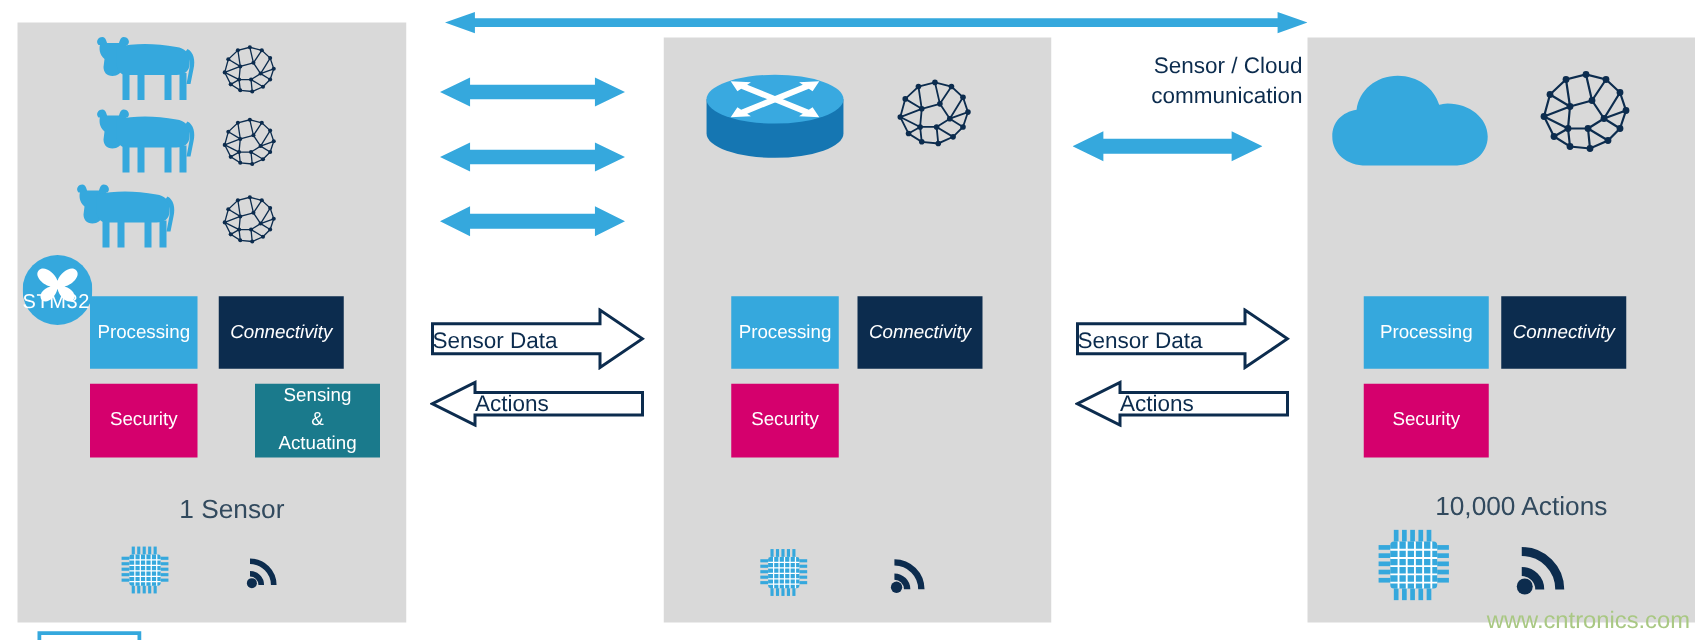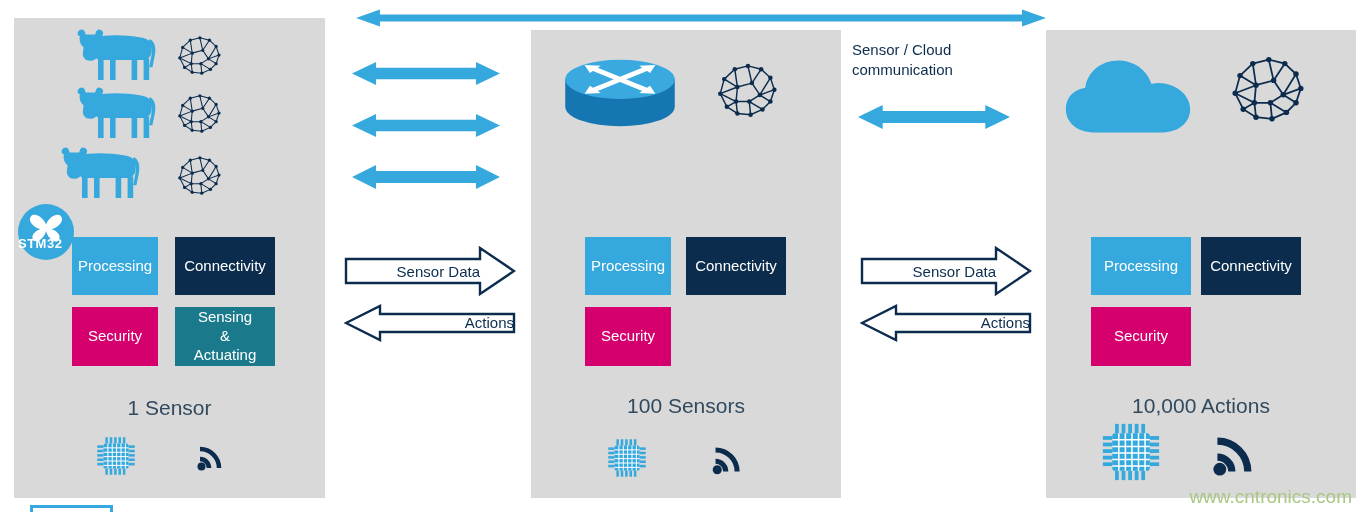--- a/index.html
+++ b/index.html
@@ -12,36 +12,36 @@
     --watermark:#a9c883;
   }
   *{margin:0;padding:0;box-sizing:border-box;}
   body{background:#fff;font-family:"Liberation Sans",sans-serif;}
   .stage{position:relative;width:1364px;height:512px;background:#fff;overflow:hidden;}
   .abs{position:absolute;}
   .panel{position:absolute;background:var(--panel-gray);}
   .box{position:absolute;display:flex;align-items:center;justify-content:center;
        color:#fff;font-size:15px;text-align:center;line-height:1.25;padding:20px;}
   .box-processing{background:var(--light-blue);}
-  .box-connectivity{background:var(--navy);}
+  .box-connectivity{background:var(--navy);font-style:italic;}
   .box-security{background:var(--magenta);text-align:center;}
-  .box-sensing{background:var(--teal);}
-  .caption{position:absolute;left:0;width:100%;text-align:center;
+  .box-sensing{background:var(--teal);margin-left:29px;}
+  .caption{position:absolute;left:16px;width:100%;text-align:center;
            color:var(--caption);font-size:21px;}
-  .arrow-label{position:absolute;text-align:right;color:var(--navy);
-               font-size:15px;line-height:18px;}
-  .gap-heading{position:absolute;text-align:left;color:var(--navy);
-               font-size:15px;line-height:1.35;}
+  .arrow-label{position:absolute;text-align:left;color:var(--navy);
+               font-size:18px;line-height:18px;}
+  .gap-heading{position:absolute;text-align:right;color:var(--navy);
+               font-size:18px;line-height:1.35;}
   .ic-blue{color:var(--light-blue);}
   .ic-navy{color:var(--navy);}
   .watermark{position:absolute;color:var(--watermark);font-size:19px;}
   .legend-partial{position:absolute;border:3px solid var(--light-blue);background:#fff;}
   .logo-wrap{position:absolute;}
   .logo-text{position:absolute;left:0;right:13px;bottom:9px;text-align:center;
-             color:#fff;font-weight:bold;font-size:13px;letter-spacing:.5px;}
+             color:#fff;font-weight:normal;font-size:16px;letter-spacing:.5px;}
   svg{display:block;}
 </style>
 </head>
 <body>
 
 <div class="stage">
 
   <svg width="0" height="0" style="position:absolute" aria-hidden="true">
     <defs>
       <symbol id="cow" viewBox="0 0 110 70">
@@ -230,21 +230,20 @@
         <use href="#router"></use>
       </svg>
     <svg class="abs ic-navy" style="left:180px;top:30px;width:66px;height:62px">
         <use href="#brain"></use>
       </svg>
 
     <div class="box box-processing" style="left:54px;top:207px;width:86px;height:58px">Processing</div>
     <div class="box box-connectivity" style="left:155px;top:207px;width:100px;height:58px">Connectivity</div>
     <div class="box box-security" style="left:54px;top:277px;width:86px;height:59px">Security</div>
 
-    <div class="caption" style="top:364px">100 Sensors</div>
 
     <svg class="abs ic-blue" style="left:76px;top:408px;width:40px;height:40px">
         <use href="#chip"></use>
       </svg>
     <svg class="abs ic-navy" style="left:180px;top:412px;width:34px;height:34px">
         <use href="#rss"></use>
       </svg>
   </section>
 
   <div class="gap-heading" style="left:852px;top:40px;width:190px">Sensor / Cloud communication</div>

